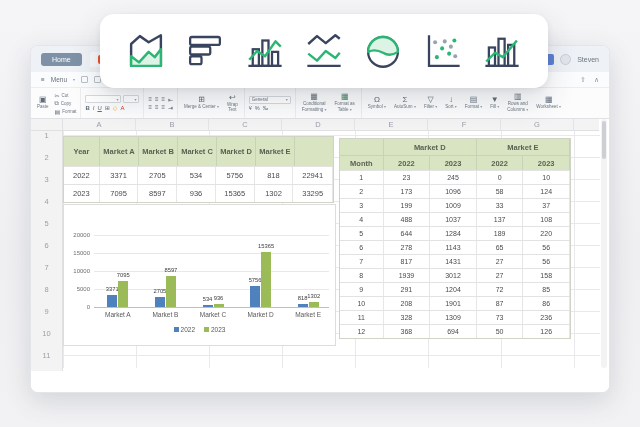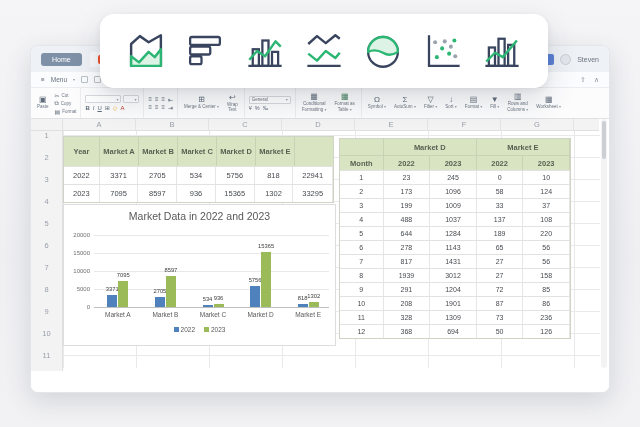--- a/index.html
+++ b/index.html
@@ -336,21 +336,20 @@
               <div class="cell" style="width: 39px;">8597</div>
               <div class="cell" style="width: 39px;">936</div>
               <div class="cell" style="width: 39px;">15365</div>
               <div class="cell" style="width: 39px;">1302</div>
               <div class="cell" style="width: 40px;">33295</div>
             </div>
           </div>
       </div>
 
       <div class="chart">
-        <div class="chart-title">Market Data in 2022 and 2023</div>
         <div id="chart-plot">
             <div class="gridline" style="top: 30px;"></div>
             <div class="ytick" style="left: 0px; top: 26.5px;">20000</div>
             <div class="gridline" style="top: 48px;"></div>
             <div class="ytick" style="left: 0px; top: 44.5px;">15000</div>
             <div class="gridline" style="top: 66px;"></div>
             <div class="ytick" style="left: 0px; top: 62.5px;">10000</div>
             <div class="gridline" style="top: 84px;"></div>
             <div class="ytick" style="left: 0px; top: 80.5px;">5000</div>
             <div class="axisline" style="top: 102px;"></div>

